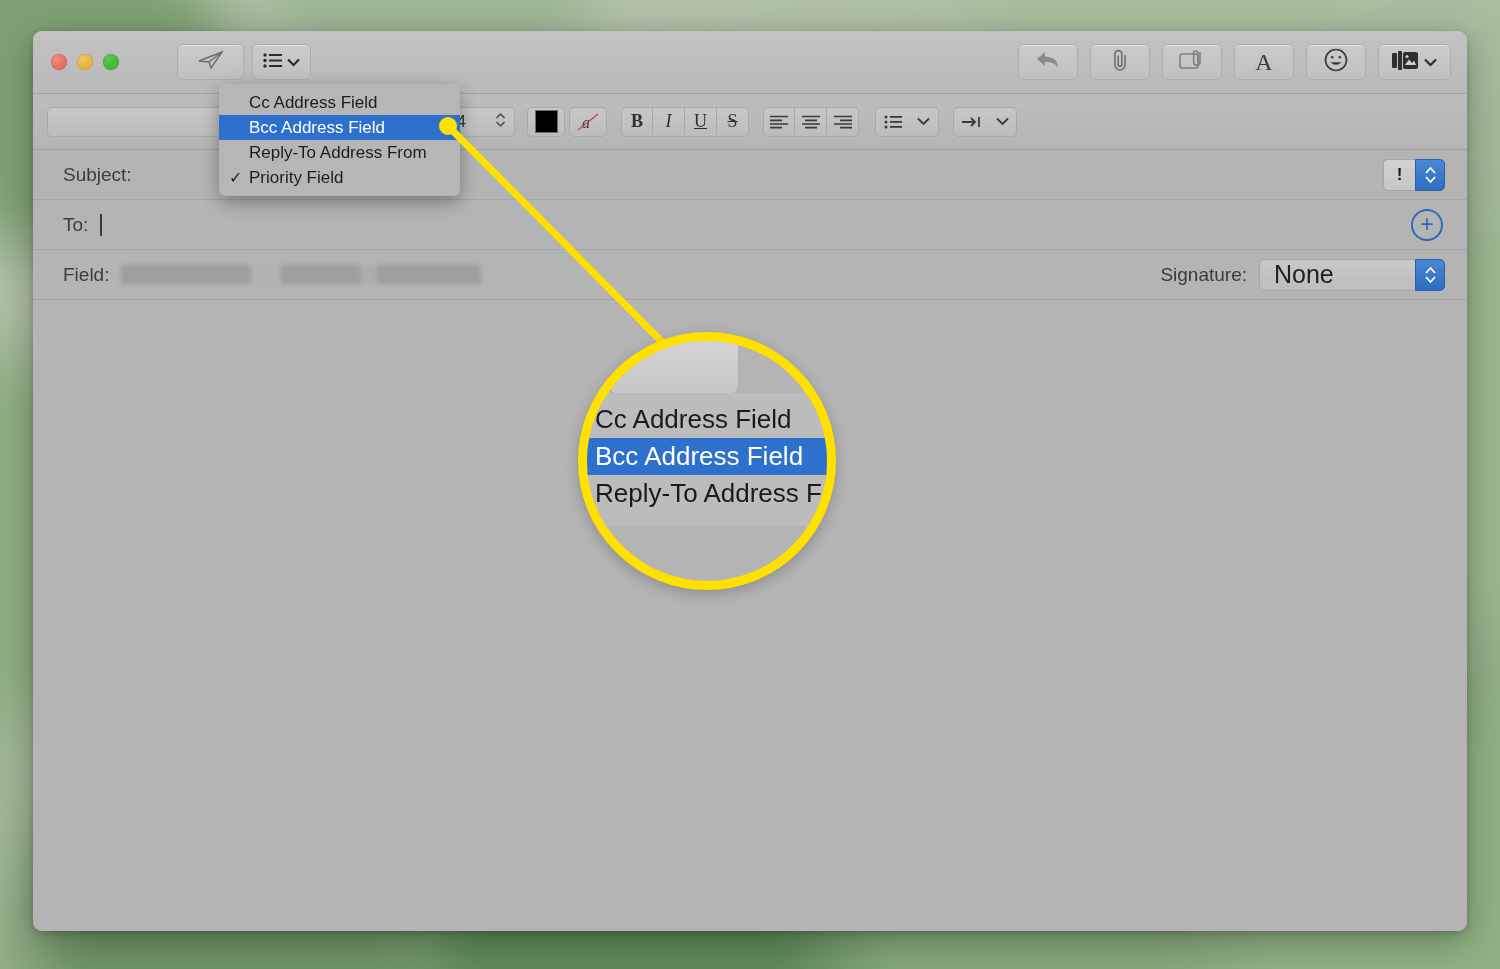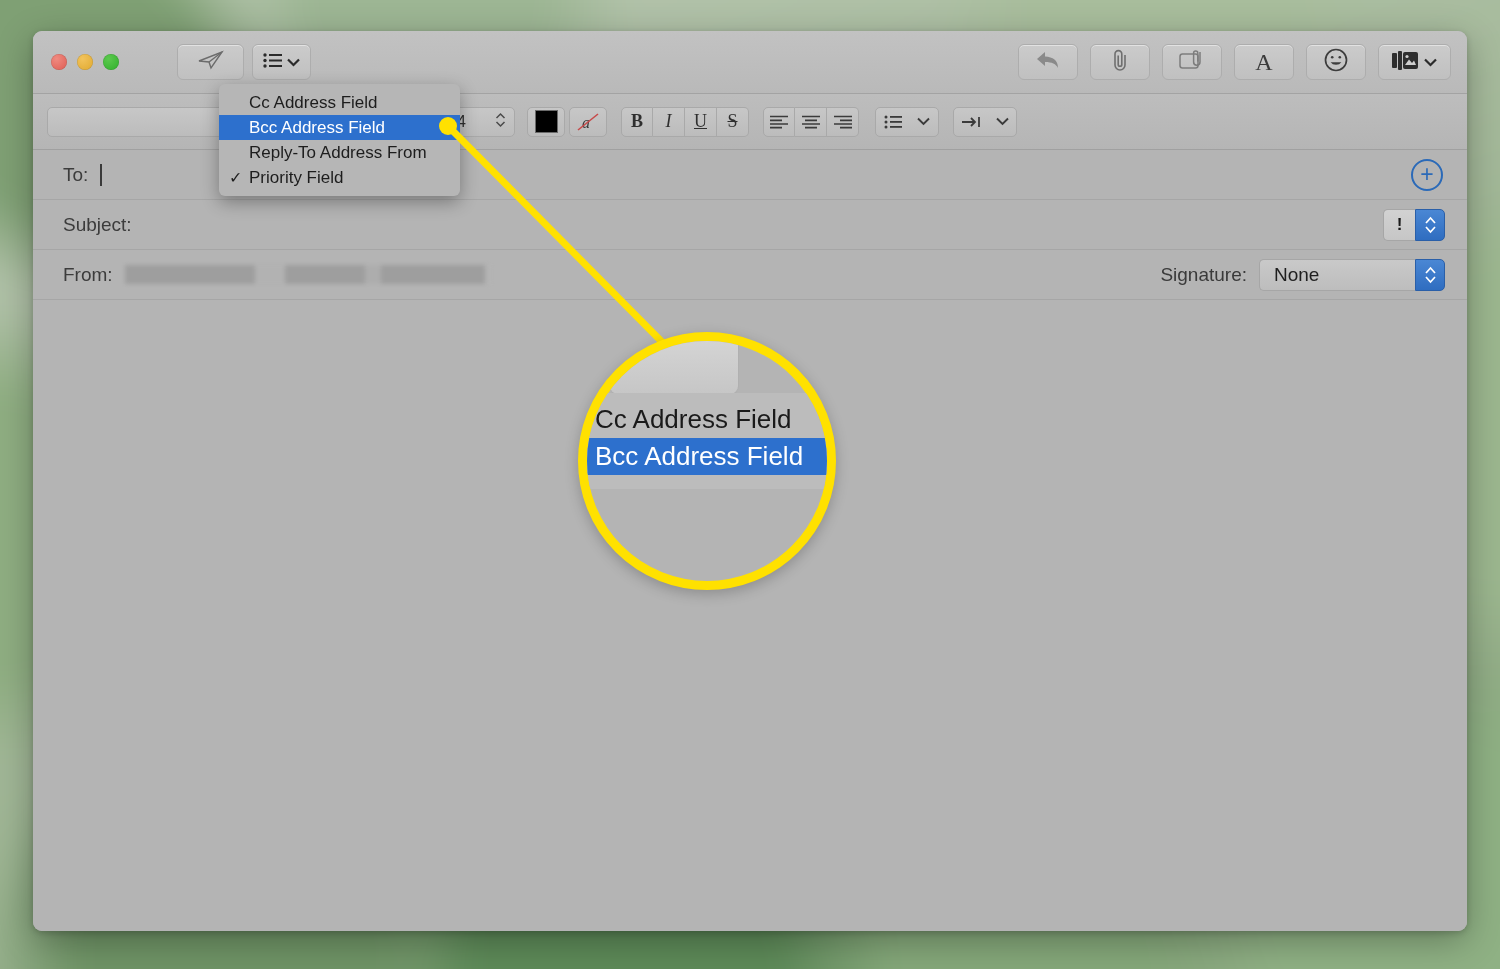--- a/index.html
+++ b/index.html
@@ -193,21 +193,21 @@
     width: 186px;
   }
   .sig-value {
     flex: 1;
     background: linear-gradient(to bottom,#c9c9c9,#bdbdbd);
     border: 1px solid #a6a6a6;
     border-right: none;
     border-radius: 5px 0 0 5px;
     display: flex; align-items: center;
     padding-left: 14px;
-    font-size: 19px; color: #1f1f1f;
+    font-size: 25px; color: #1f1f1f;
     box-sizing: border-box;
   }
 
   .body-area { background: #b4b4b4; height: 100%; }
 
   
   #menu {
     position: absolute;
     left: 219px;
     top: 84px;
@@ -461,42 +461,42 @@
           <path d="M10 3 L14 7 L10 11"></path>
           <path d="M18 2 V12"></path>
       </svg>
       <svg width="13" height="9" viewBox="0 0 13 9" fill="none" stroke="#3b3b3b" stroke-width="1.9">
           <path d="M1 1.5 L6.5 7 L12 1.5"></path>
         </svg>
     </div>
   </div>
 
   <div class="hdr-row">
-    <span class="hdr-label">To:</span>
-    <span class="caret"></span>
-    <span style="flex:1"></span>
-    <div class="plus-btn">+</div>
-  </div>
-
-  <div class="hdr-row">
     <span class="hdr-label">Subject:</span>
     <span style="flex:1"></span>
     <div class="prio">
       <div class="prio-face">!</div>
       <div class="prio-step">
         <svg width="13" height="20" viewBox="0 0 13 20" fill="none" stroke="#ffffff" stroke-width="1.7">
             <path d="M2 8 L6.5 3 L11 8"></path>
             <path d="M2 12 L6.5 17 L11 12"></path>
           </svg>
       </div>
     </div>
   </div>
 
   <div class="hdr-row">
-    <span class="hdr-label">From:</span>
+    <span class="hdr-label">To:</span>
+    <span class="caret"></span>
+    <span style="flex:1"></span>
+    <div class="plus-btn">+</div>
+  </div>
+
+  <div class="hdr-row">
+    <span class="hdr-label">Field:</span>
     <span class="redacted"></span>
     <div class="sig-wrap">
       <span>Signature:</span>
       <div class="sig-select">
         <div class="sig-value">None</div>
         <div class="sig-step">
           <svg width="13" height="20" viewBox="0 0 13 20" fill="none" stroke="#ffffff" stroke-width="1.7">
               <path d="M2 8 L6.5 3 L11 8"></path>
               <path d="M2 12 L6.5 17 L11 12"></path>
             </svg>
@@ -535,15 +535,18 @@
 <div id="magnifier">
   <div class="mag-inner">
     <div class="mag-btncorner"></div>
     <div class="mag-menu">
       <div class="mag-item">
         <span>Cc Address Field</span>
       </div>
       <div class="mag-item sel">
         <span>Bcc Address Field</span>
       </div>
+      <div class="mag-item">
+        <span>Reply-To Address F</span>
+      </div>
     </div>
   </div>
 </div>
 
 </body></html>

